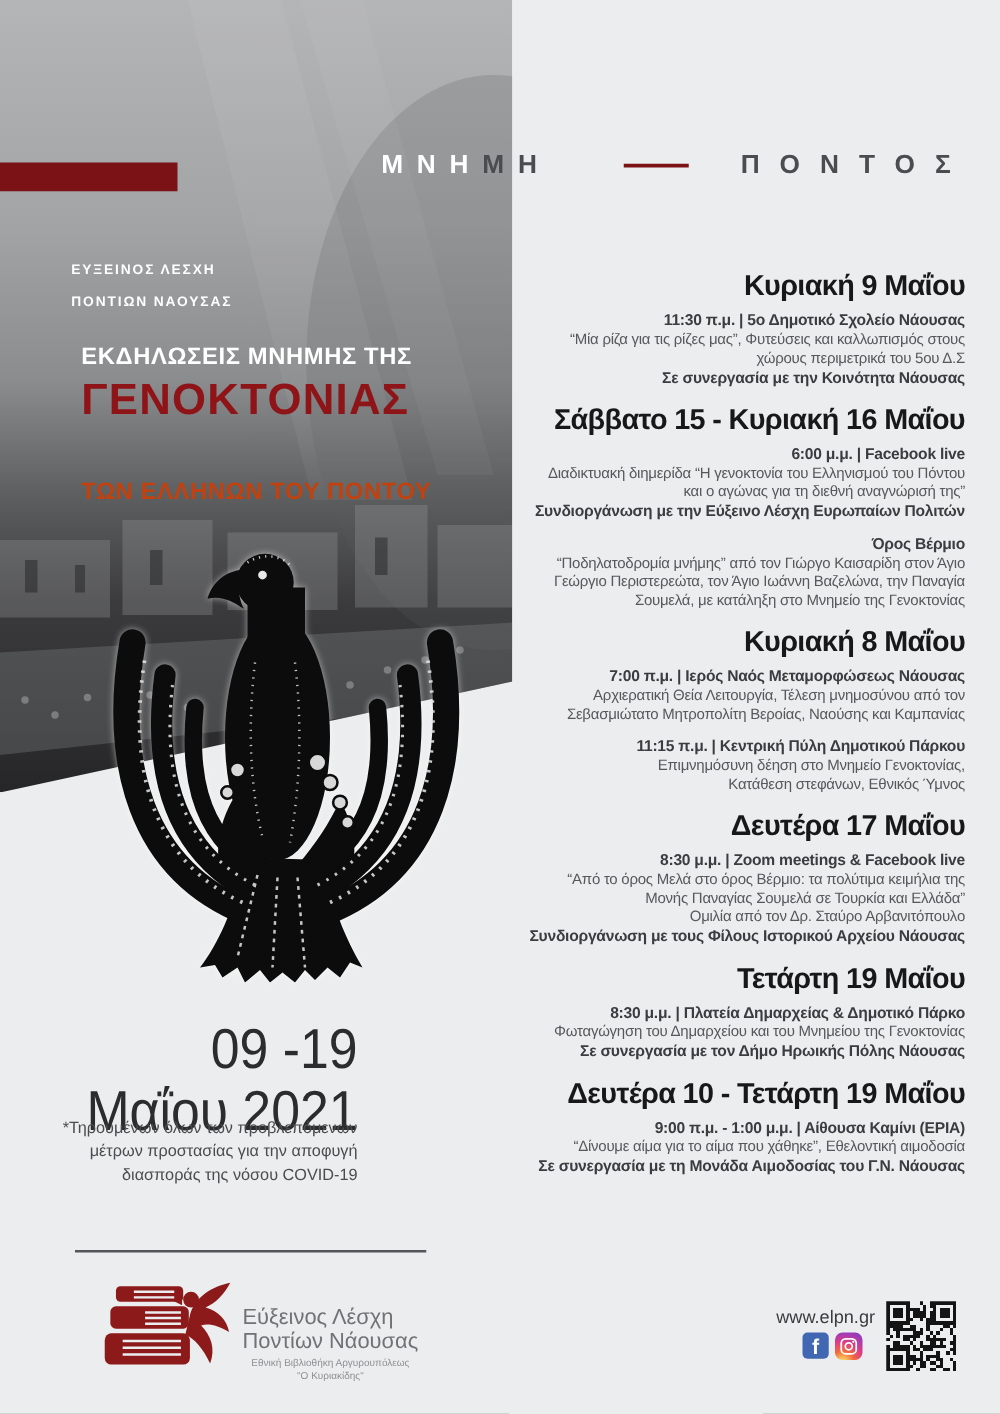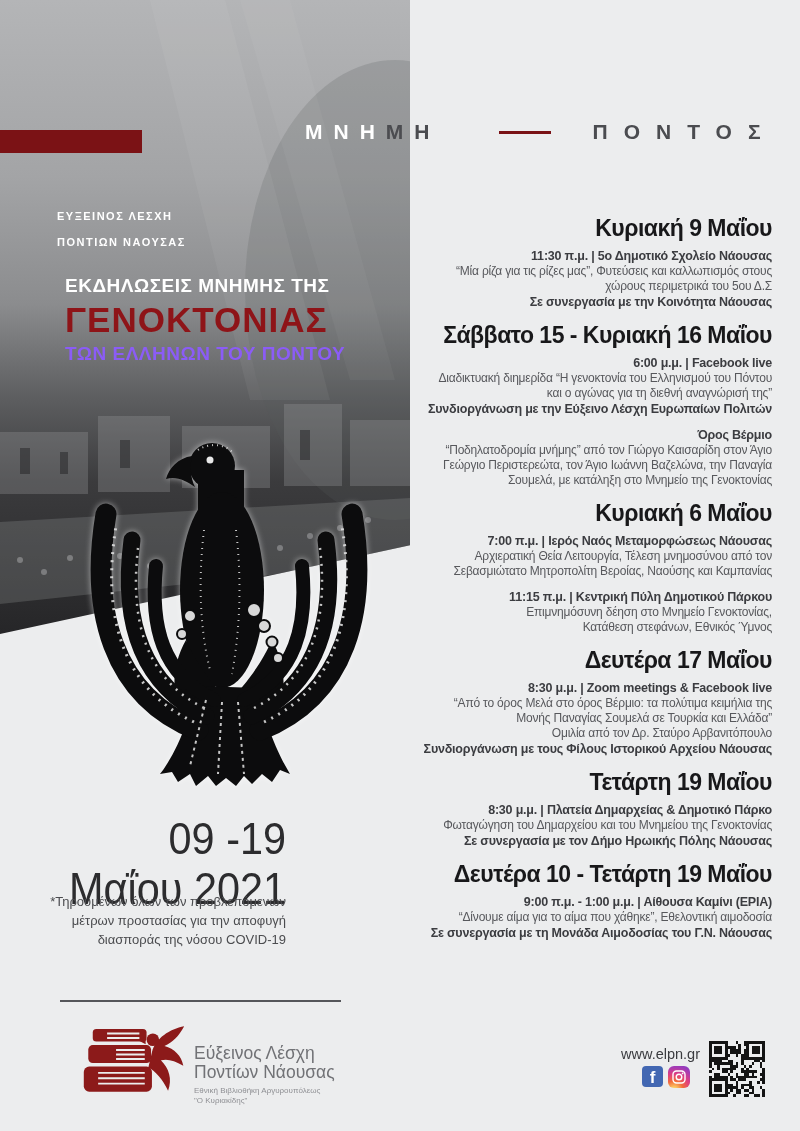--- a/index.html
+++ b/index.html
@@ -20,37 +20,37 @@
   .mast-right{color:#4b4c50;letter-spacing:16px;}
 
   .brand-bar{position:absolute;left:0;top:130px;width:142px;height:23px;background:#7b1215;}
 
   
   .club{position:absolute;left:57px;top:203px;color:#fff;font-weight:bold;font-size:11px;
     letter-spacing:1.5px;line-height:26px;}
   .title-block{position:absolute;left:65px;top:274px;}
   .title-l1{color:#fff;font-weight:bold;font-size:19px;letter-spacing:.5px;line-height:24px;}
   .title-l2{font-weight:bold;font-size:35px;letter-spacing:1px;line-height:44px;}
-  .title-l3{color:#8b5cf6;font-weight:bold;font-size:19px;letter-spacing:.5px;line-height:24px;}
+  .title-l3{color:#c2410c;font-weight:bold;font-size:19px;letter-spacing:.5px;line-height:24px;margin-top:40px;}
 
   
   .eagle{position:absolute;left:86px;top:430px;filter:drop-shadow(0 0 3px rgba(255,255,255,.55));}
 
   
   .date-block{position:absolute;left:40px;top:814px;width:246px;text-align:right;
     font-size:45px;line-height:50px;color:#2c2c2e;transform:scaleX(.92);transform-origin:right center;}
   .covid{position:absolute;left:40px;top:892px;width:246px;text-align:right;
     font-size:13px;line-height:19px;color:#4b4c4f;}
   .rule{position:absolute;left:60px;top:1000px;width:281px;height:1.5px;background:#55565a;}
 
   
   .logo-row{position:absolute;left:82px;top:1020px;display:flex;}
   .logo-text{margin-left:8px;margin-top:24px;color:#717276;}
   .logo-name{font-size:17.5px;line-height:19px;}
-  .logo-sub{margin-top:4px;font-size:8px;line-height:10px;color:#8f9094;text-align:left;}
+  .logo-sub{margin-top:4px;font-size:8px;line-height:10px;color:#8f9094;text-align:center;}
 
   
   .events-col{position:absolute;left:410px;top:0;width:362px;text-align:right;padding-top:203px;box-sizing:border-box;}
   .evt-section{margin-top:12px;}
   .evt-section:first-child{margin-top:12px;}
   .evt-heading{margin:0 0 7px 0;font-size:23px;line-height:26px;font-weight:bold;
     color:#18181a;letter-spacing:-.5px;white-space:nowrap;}
   .evt{margin-bottom:10px;}
   .evt:last-child{margin-bottom:0;padding-left:10px;}
   .evt-title{font-size:12.5px;line-height:16px;font-weight:bold;color:#3b3c40;letter-spacing:-.2px;white-space:nowrap;}
@@ -237,21 +237,21 @@
           <div class="evt-footer">Συνδιοργάνωση με την Εύξεινο Λέσχη Ευρωπαίων Πολιτών</div>
         </div>
         <div class="evt">
           <div class="evt-title">Όρος Βέρμιο</div>
           <div class="evt-line">“Ποδηλατοδρομία μνήμης” από τον Γιώργο Καισαρίδη στον Άγιο</div>
           <div class="evt-line">Γεώργιο Περιστερεώτα, τον Άγιο Ιωάννη Βαζελώνα, την Παναγία</div>
           <div class="evt-line">Σουμελά, με κατάληξη στο Μνημείο της Γενοκτονίας</div>
         </div>
       </section>
       <section class="evt-section">
-        <h2 class="evt-heading">Κυριακή 6 Μαΐου</h2>
+        <h2 class="evt-heading">Κυριακή 8 Μαΐου</h2>
         <div class="evt">
           <div class="evt-title">7:00 π.μ. | Ιερός Ναός Μεταμορφώσεως Νάουσας</div>
           <div class="evt-line">Αρχιερατική Θεία Λειτουργία, Τέλεση μνημοσύνου από τον</div>
           <div class="evt-line">Σεβασμιώτατο Μητροπολίτη Βεροίας, Ναούσης και Καμπανίας</div>
         </div>
         <div class="evt">
           <div class="evt-title">11:15 π.μ. | Κεντρική Πύλη Δημοτικού Πάρκου</div>
           <div class="evt-line">Επιμνημόσυνη δέηση στο Μνημείο Γενοκτονίας,</div>
           <div class="evt-line">Κατάθεση στεφάνων, Εθνικός Ύμνος</div>
         </div>

